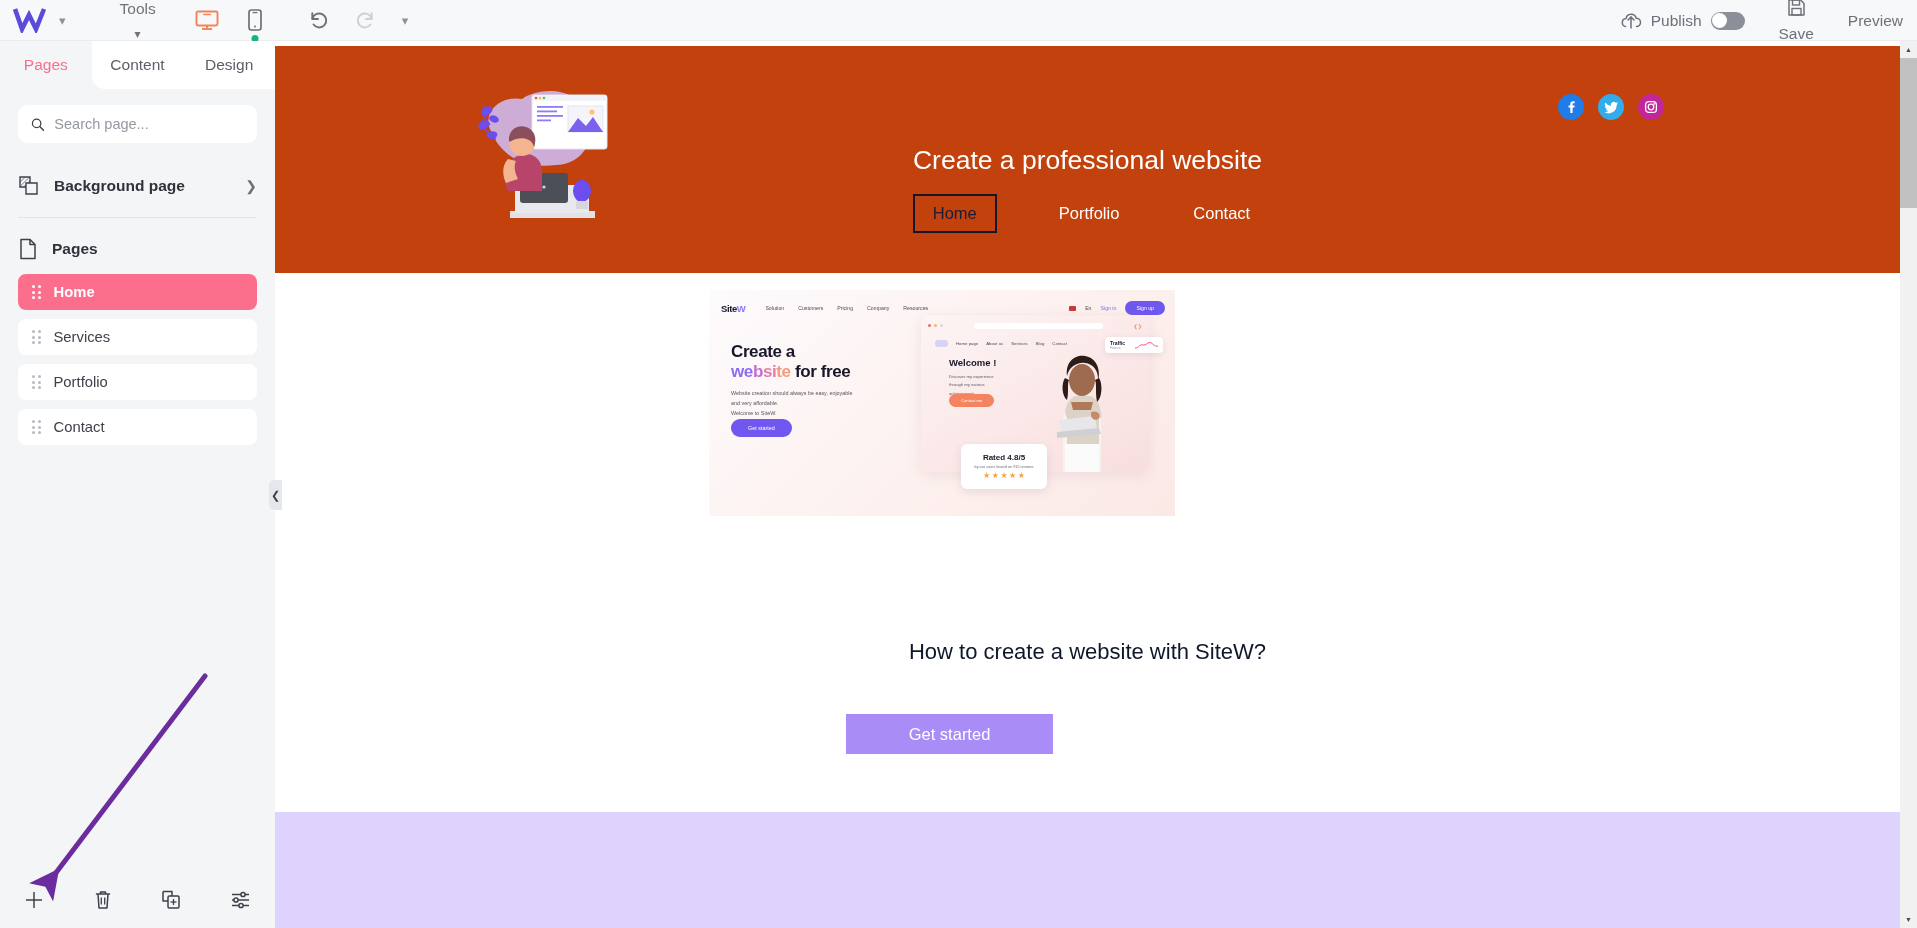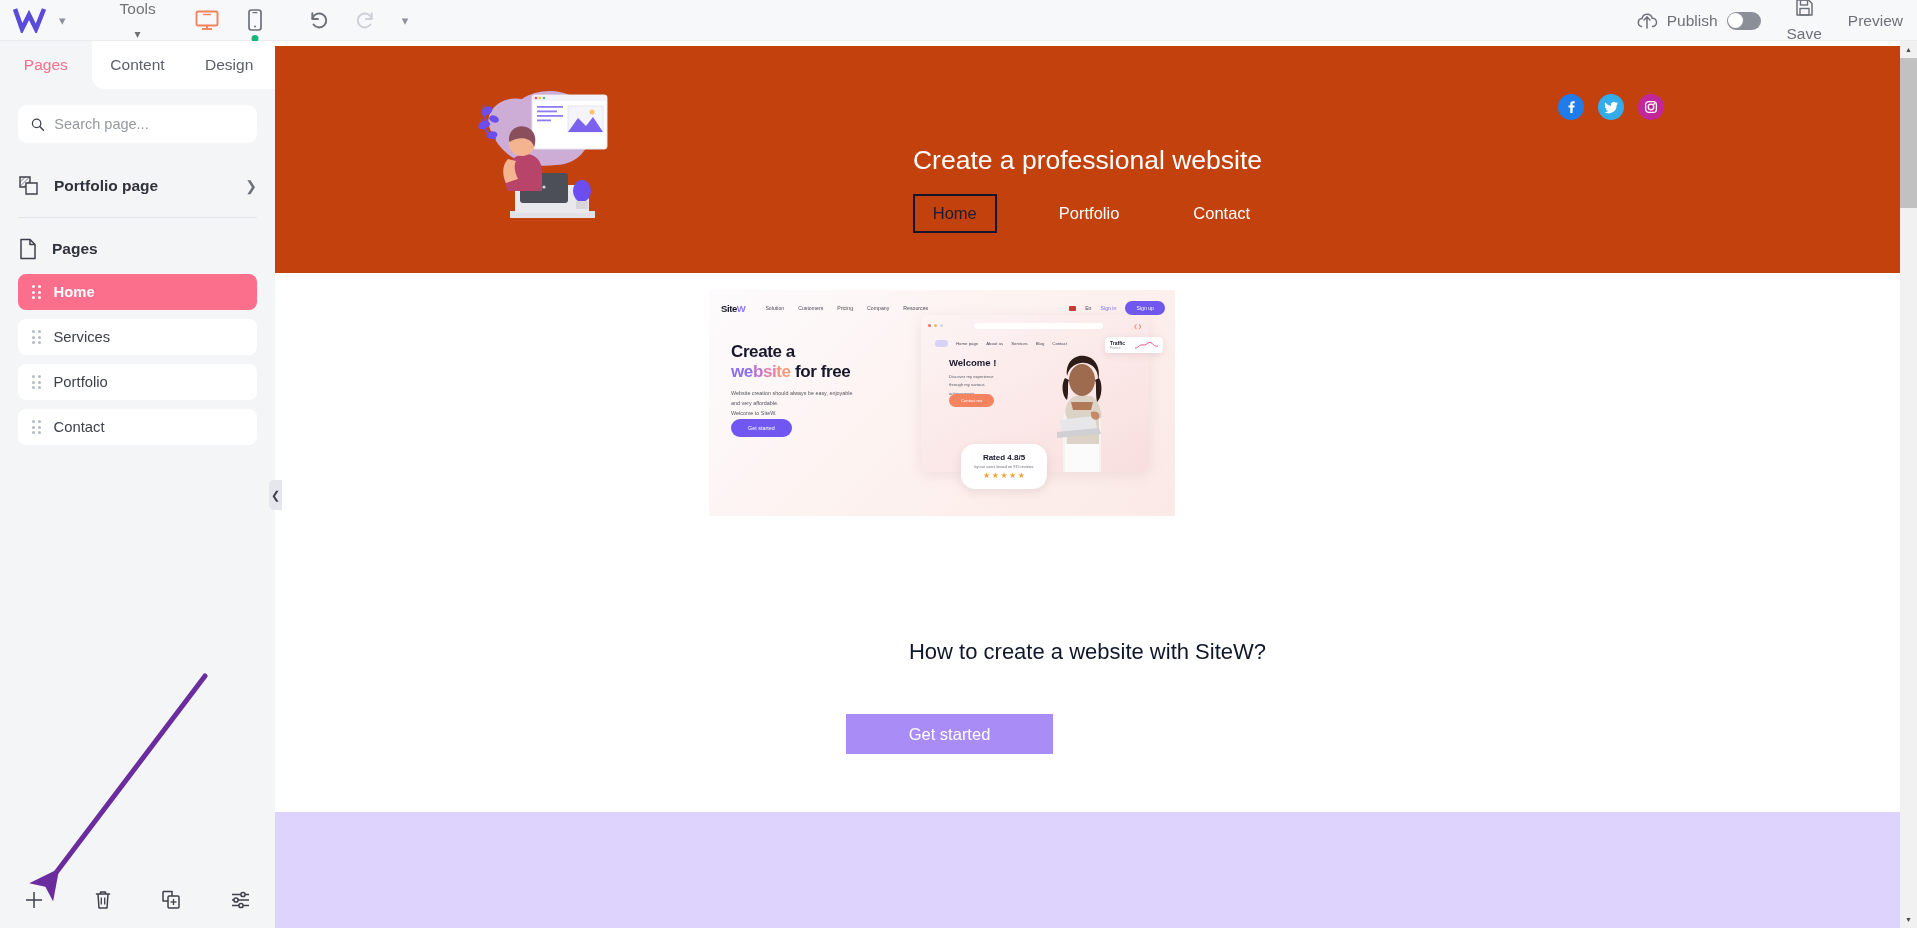--- a/index.html
+++ b/index.html
@@ -20,21 +20,21 @@
   .tb-chev { margin-left: 12px; color: #8d9199; font-size: 13px; line-height: 1; cursor: pointer;}
   .tools-btn { margin-left: 54px; display: flex; align-items: center; gap: 9px;
                color: #737373; font-size: 15.5px; cursor: pointer; flex-direction: column; }
   .dev-group { margin-left: 38px; display: flex; align-items: center; gap: 22px; }
   .dev-btn { position: relative; cursor: pointer; width: 26px; height: 26px; display:flex; align-items:center; justify-content:center;}
   .greendot { position: absolute; bottom: -9px; left: 50%; transform: translateX(-50%);
               width: 7px; height: 7px; border-radius: 50%; background: #19b37b; }
   .hist-group { margin-left: 40px; display: flex; align-items: center; gap: 26px; }
   .hist-btn { cursor: pointer; display:flex; align-items:center;}
   .topbar-right { position: absolute; right: 14px; top: 0; height: 41px;
-                  display: flex; align-items: center; gap: 0px; }
+                  display: flex; align-items: center; gap: 8px; }
   .publish-wrap { display: flex; align-items: center; gap: 9px; cursor: pointer; }
   .publish-label { color: #6d717a; font-size: 15.5px; }
   .toggle { width: 34px; height: 18px; border-radius: 9px; background: #8a8f98;
             position: relative; cursor: pointer; }
   .toggle .knob { position: absolute; left: 1.5px; top: 1.5px; width: 15px; height: 15px;
                   border-radius: 50%; background: #fff; }
   .save-wrap { display: flex; align-items: center; gap: 8px; cursor: pointer; margin-left: 26px; flex-direction: column; }
   .save-label { color: #6d717a; font-size: 15.5px; }
   .preview-label { color: #6d717a; font-size: 15.5px; cursor: pointer; margin-left: 26px; }
 
@@ -145,21 +145,21 @@
   .mock-welcome { position:absolute; left:28px; top:42px; font-size:9.5px; font-weight:800; color:#17172b;}
   .mock-p { position:absolute; left:28px; top:58px; font-size:4.2px; color:#5a5a66; line-height:2;}
   .mock-btn { position:absolute; left:28px; top:79px; background:#f4835f; color:#fff;
               font-size:4.2px; border-radius:7px; padding:4px 12px;}
   .traffic-card { position:absolute; right:-14px; top:22px; width:58px; height:16px;
                   background:#fff; border-radius:4px; box-shadow:0 2px 7px rgba(160,130,140,.2);
                   padding:3px 5px;}
   .traffic-t { font-size:5px; font-weight:800; color:#17172b;}
   .traffic-s { font-size:3.4px; color:#9a9aa6;}
   .rated-card { position:absolute; left:40px; bottom:-17px; width:86px; height:45px;
-                background:#fff; border-radius:14px; box-shadow:0 3px 10px rgba(160,130,140,.2);
+                background:#fff; border-radius:6px; box-shadow:0 3px 10px rgba(160,130,140,.2);
                 display:flex; flex-direction:column; align-items:center; justify-content:center; gap:3px;}
   .rated-t { font-size:8px; font-weight:800; color:#17172b;}
   .rated-s { font-size:3.8px; color:#6d6d79;}
   .stars { display:flex; gap:1.5px; font-size:8px; color:#f7a13d; line-height:1;}
   .lady { position:absolute; right:34px; bottom:0; width:66px; height:124px; }
 
   .how-title { position: absolute; left: 0; top: 598px; width: 1625px; text-align: center;
                font-size: 22px; color: #0f172a; }
   .how-sub { position: absolute; left: 0; top: 632px; width: 1625px; text-align: center;
              font-size: 16.5px; color: #2c2c2c; }
@@ -277,21 +277,21 @@
     <div class="bg-row">
       <svg width="22" height="22" viewBox="0 0 22 22">
         <defs>
             <pattern id="hatch" width="3" height="3" patternUnits="userSpaceOnUse" patternTransform="rotate(45)">
           <line x1="0" y1="0" x2="0" y2="3" stroke="#3d414a" stroke-width="1"></line>
             </pattern>
           </defs>
         <path d="M2 2 H12 V12 H2 Z" fill="url(#hatch)" stroke="#3d414a" stroke-width="1.4"></path>
         <path d="M8 8 H19 V19 H8 Z" fill="#f4f5f7" stroke="#3d414a" stroke-width="1.4"></path>
       </svg>
-      <span class="bg-label">Portfolio page</span>
+      <span class="bg-label">Background page</span>
       <span class="bg-chev">❯</span>
     </div>
 
     <div class="divider"></div>
 
     <div class="pages-row">
       <svg width="20" height="22" viewBox="0 0 20 22">
         <path d="M3 1.5 H12 L17 6.5 V20.5 H3 Z" fill="none" stroke="#3d414a" stroke-width="1.5" stroke-linejoin="round"></path>
         <path d="M12 1.5 V6.5 H17" fill="none" stroke="#3d414a" stroke-width="1.5" stroke-linejoin="round"></path>
       </svg>

